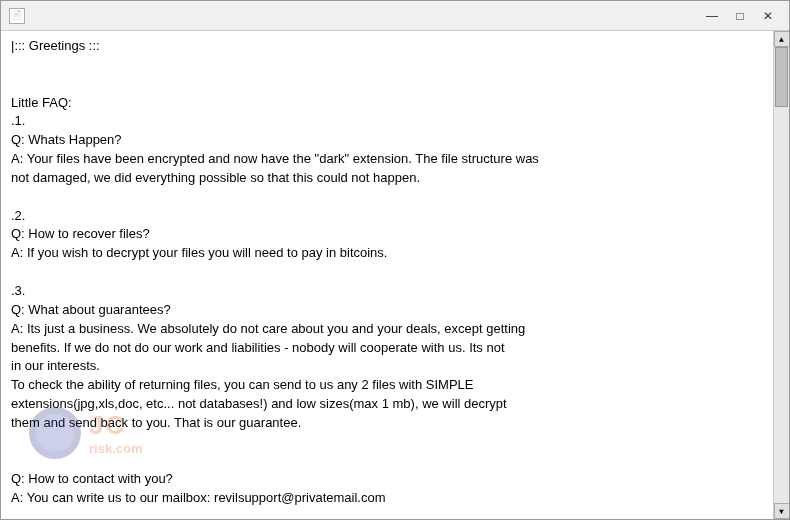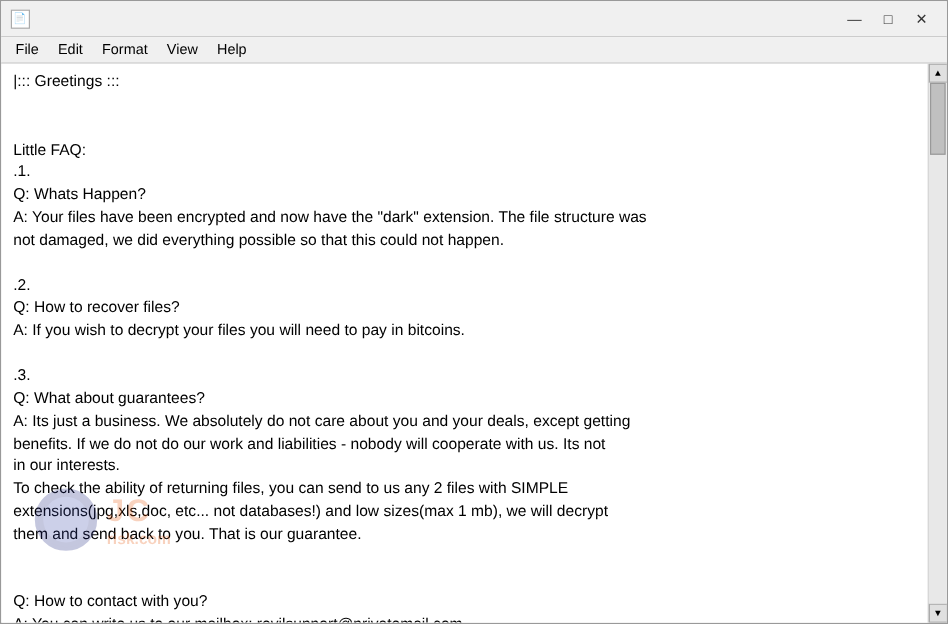--- a/index.html
+++ b/index.html
@@ -213,27 +213,20 @@
     <div class="title-bar-left">
       <div class="title-icon">📄</div>
     </div>
     <div class="title-bar-controls">
       <button class="ctrl-btn">—</button>
       <button class="ctrl-btn">□</button>
       <button class="ctrl-btn close">✕</button>
     </div>
   </div>
 
-  <div class="menu-bar">
-    <div class="menu-item">File</div>
-    <div class="menu-item">Edit</div>
-    <div class="menu-item">Format</div>
-    <div class="menu-item">View</div>
-    <div class="menu-item">Help</div>
-  </div>
 
   <div class="content-area">
     <div class="content-wrapper">
       <div class="text-content">|::: Greetings :::
 
 
 Little FAQ:
 .1.
 Q: Whats Happen?
 A: Your files have been encrypted and now have the "dark" extension. The file structure was

